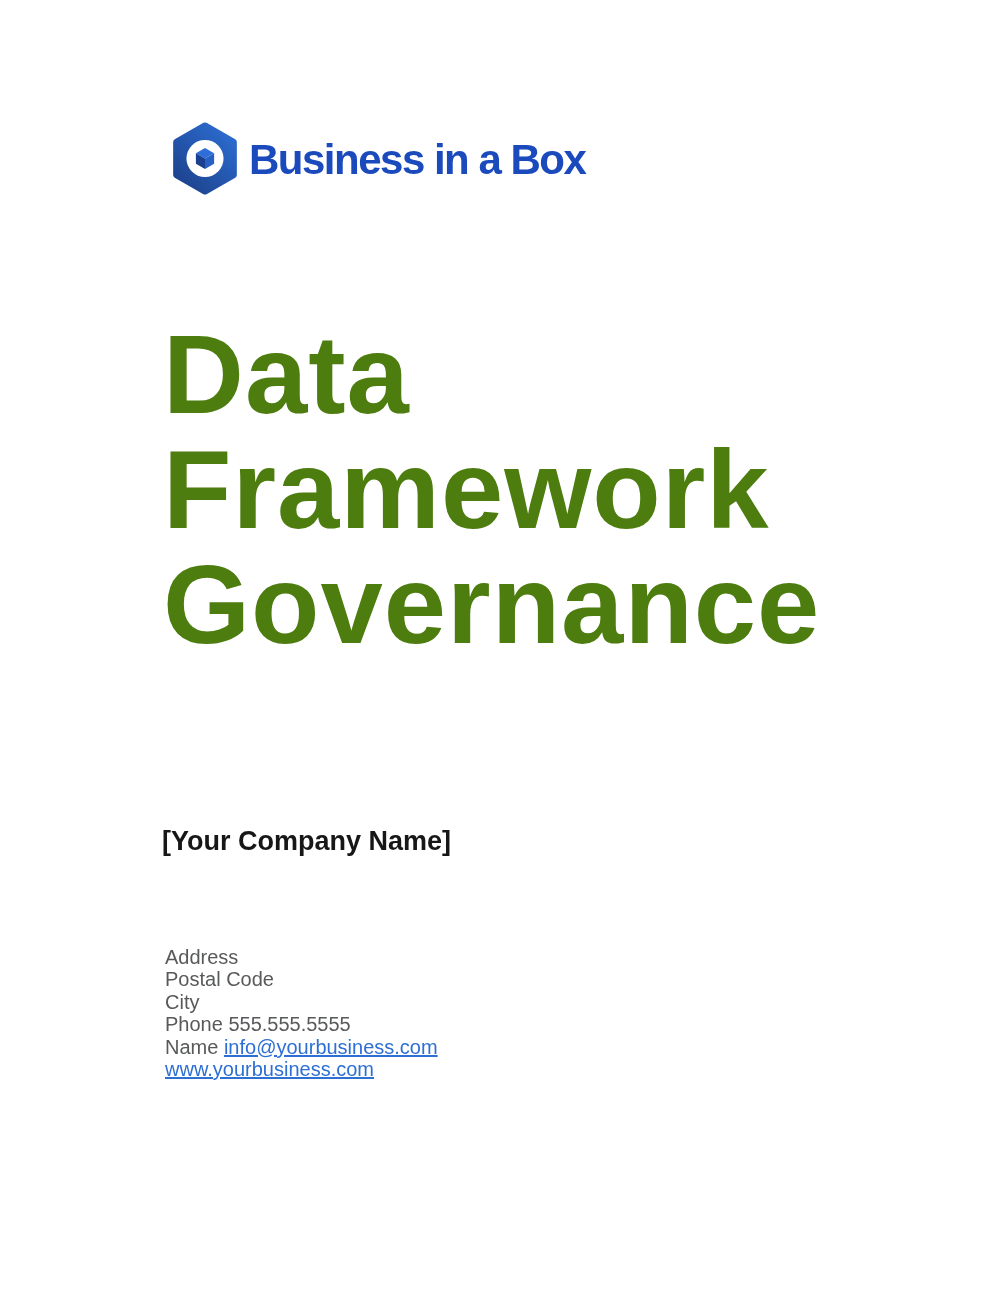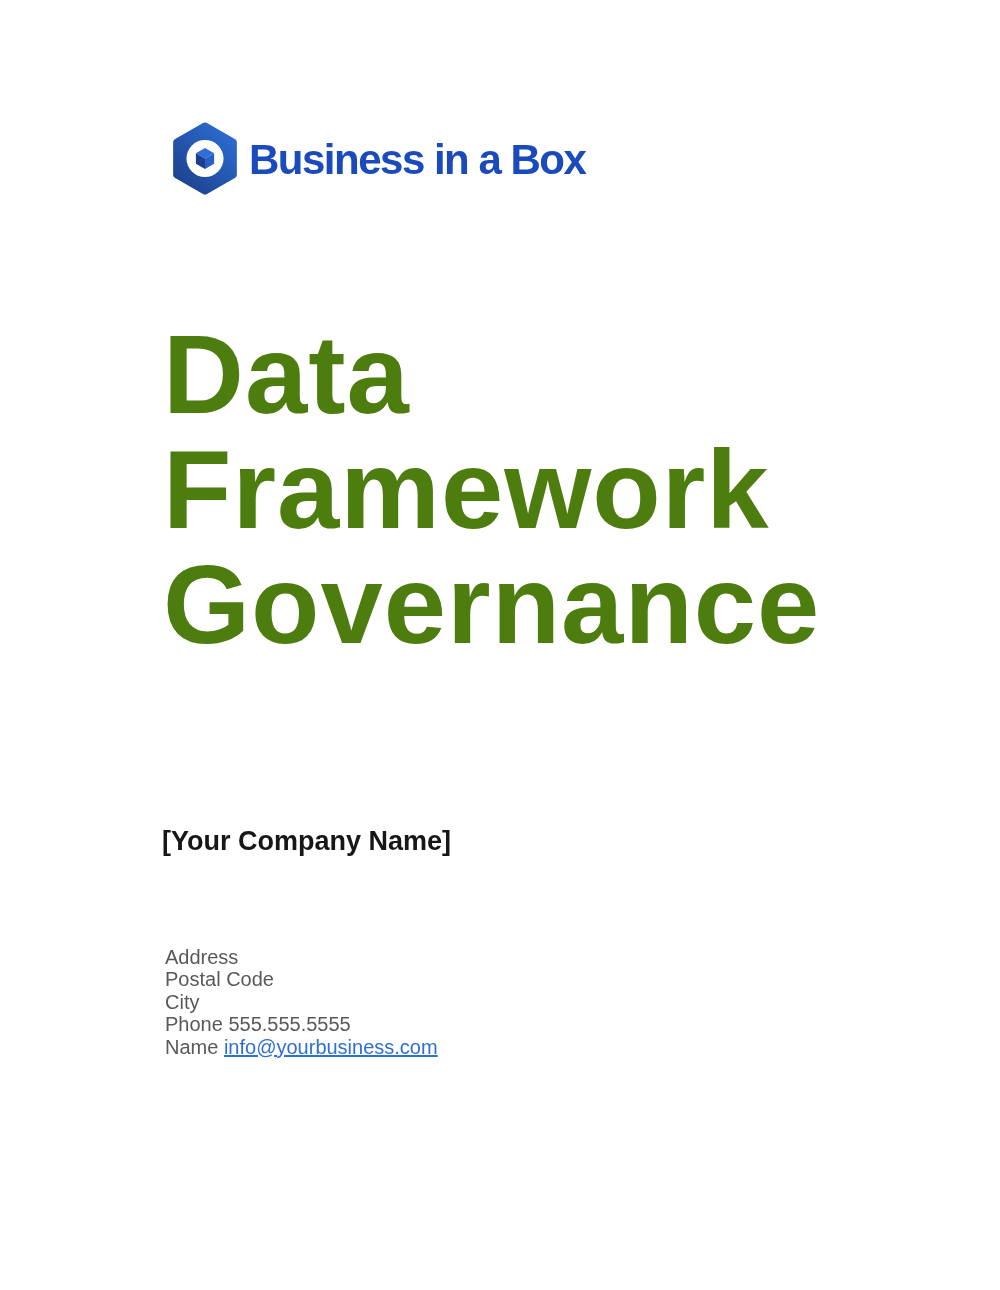--- a/index.html
+++ b/index.html
@@ -103,15 +103,16 @@
   </div>
 
   <div class="company-name">[Your Company Name]</div>
 
   <div class="contact">
     <div>Address</div>
     <div>Postal Code</div>
     <div>City</div>
     <div>Phone 555.555.5555</div>
     <div><span>Name</span> <a href="#">info@yourbusiness.com</a></div>
+    <div><a href="#">www.yourbusiness.com</a></div>
   </div>
 
 </div>
 
 </body></html>

